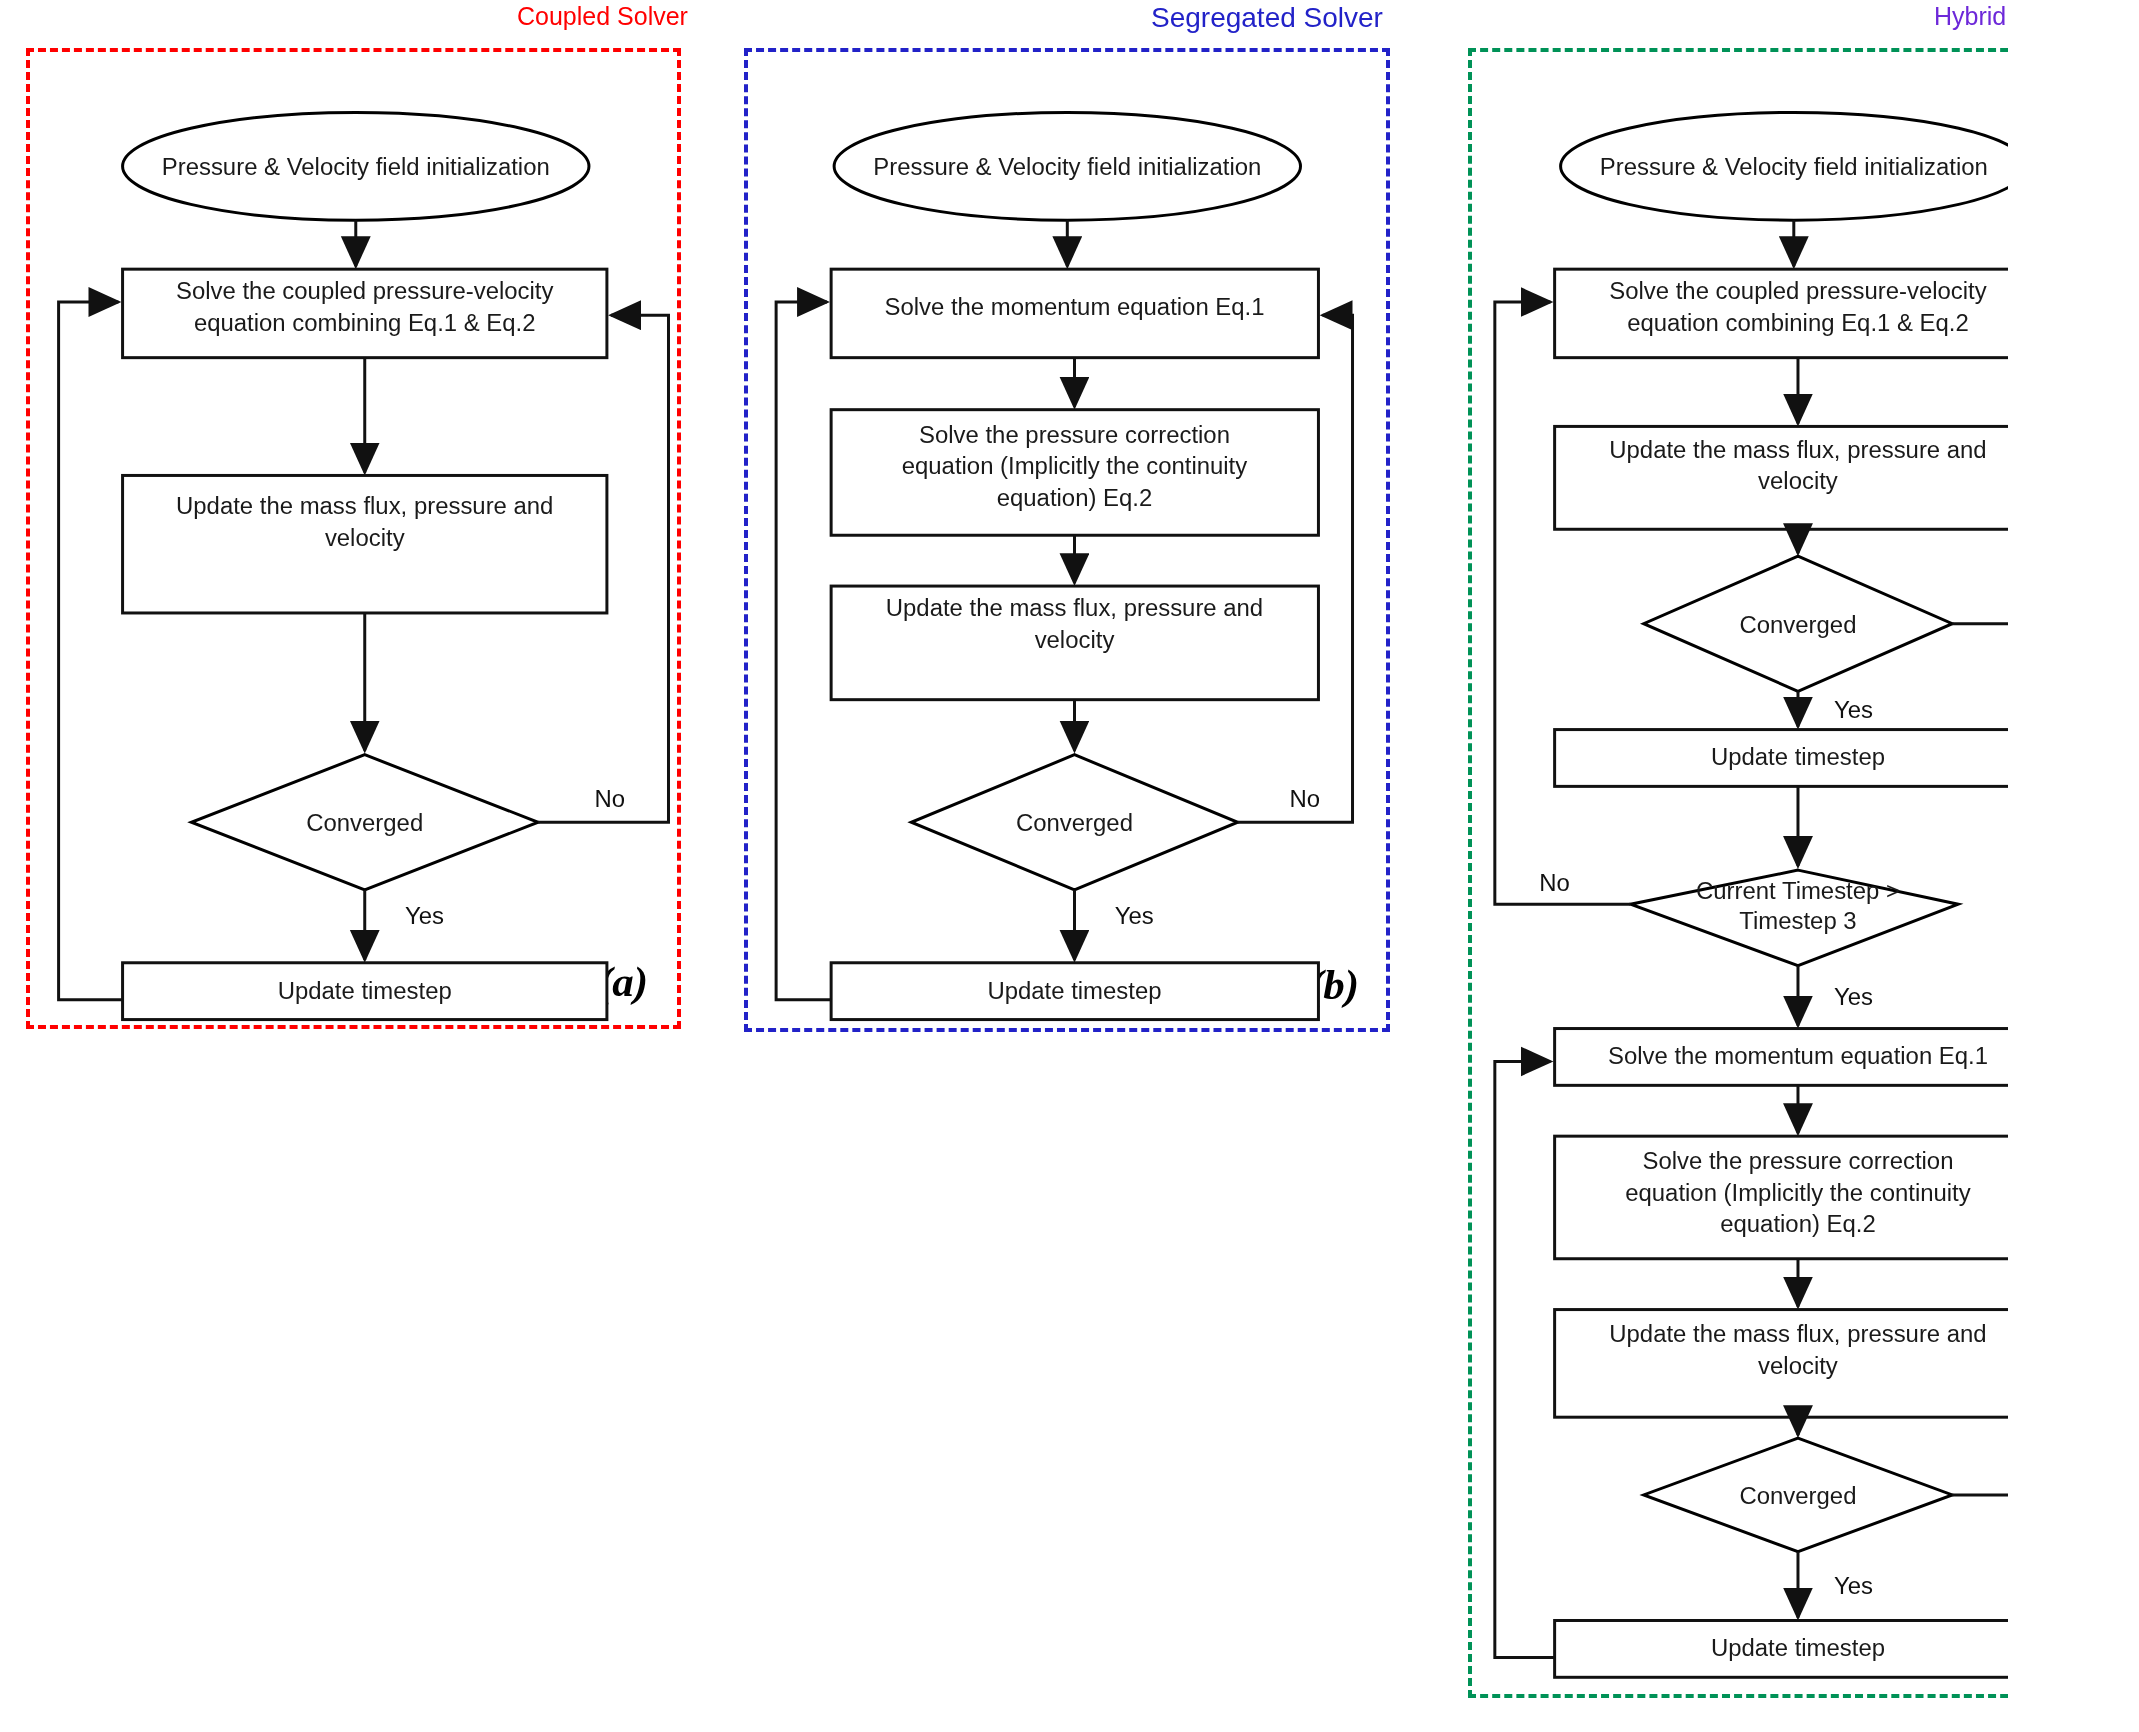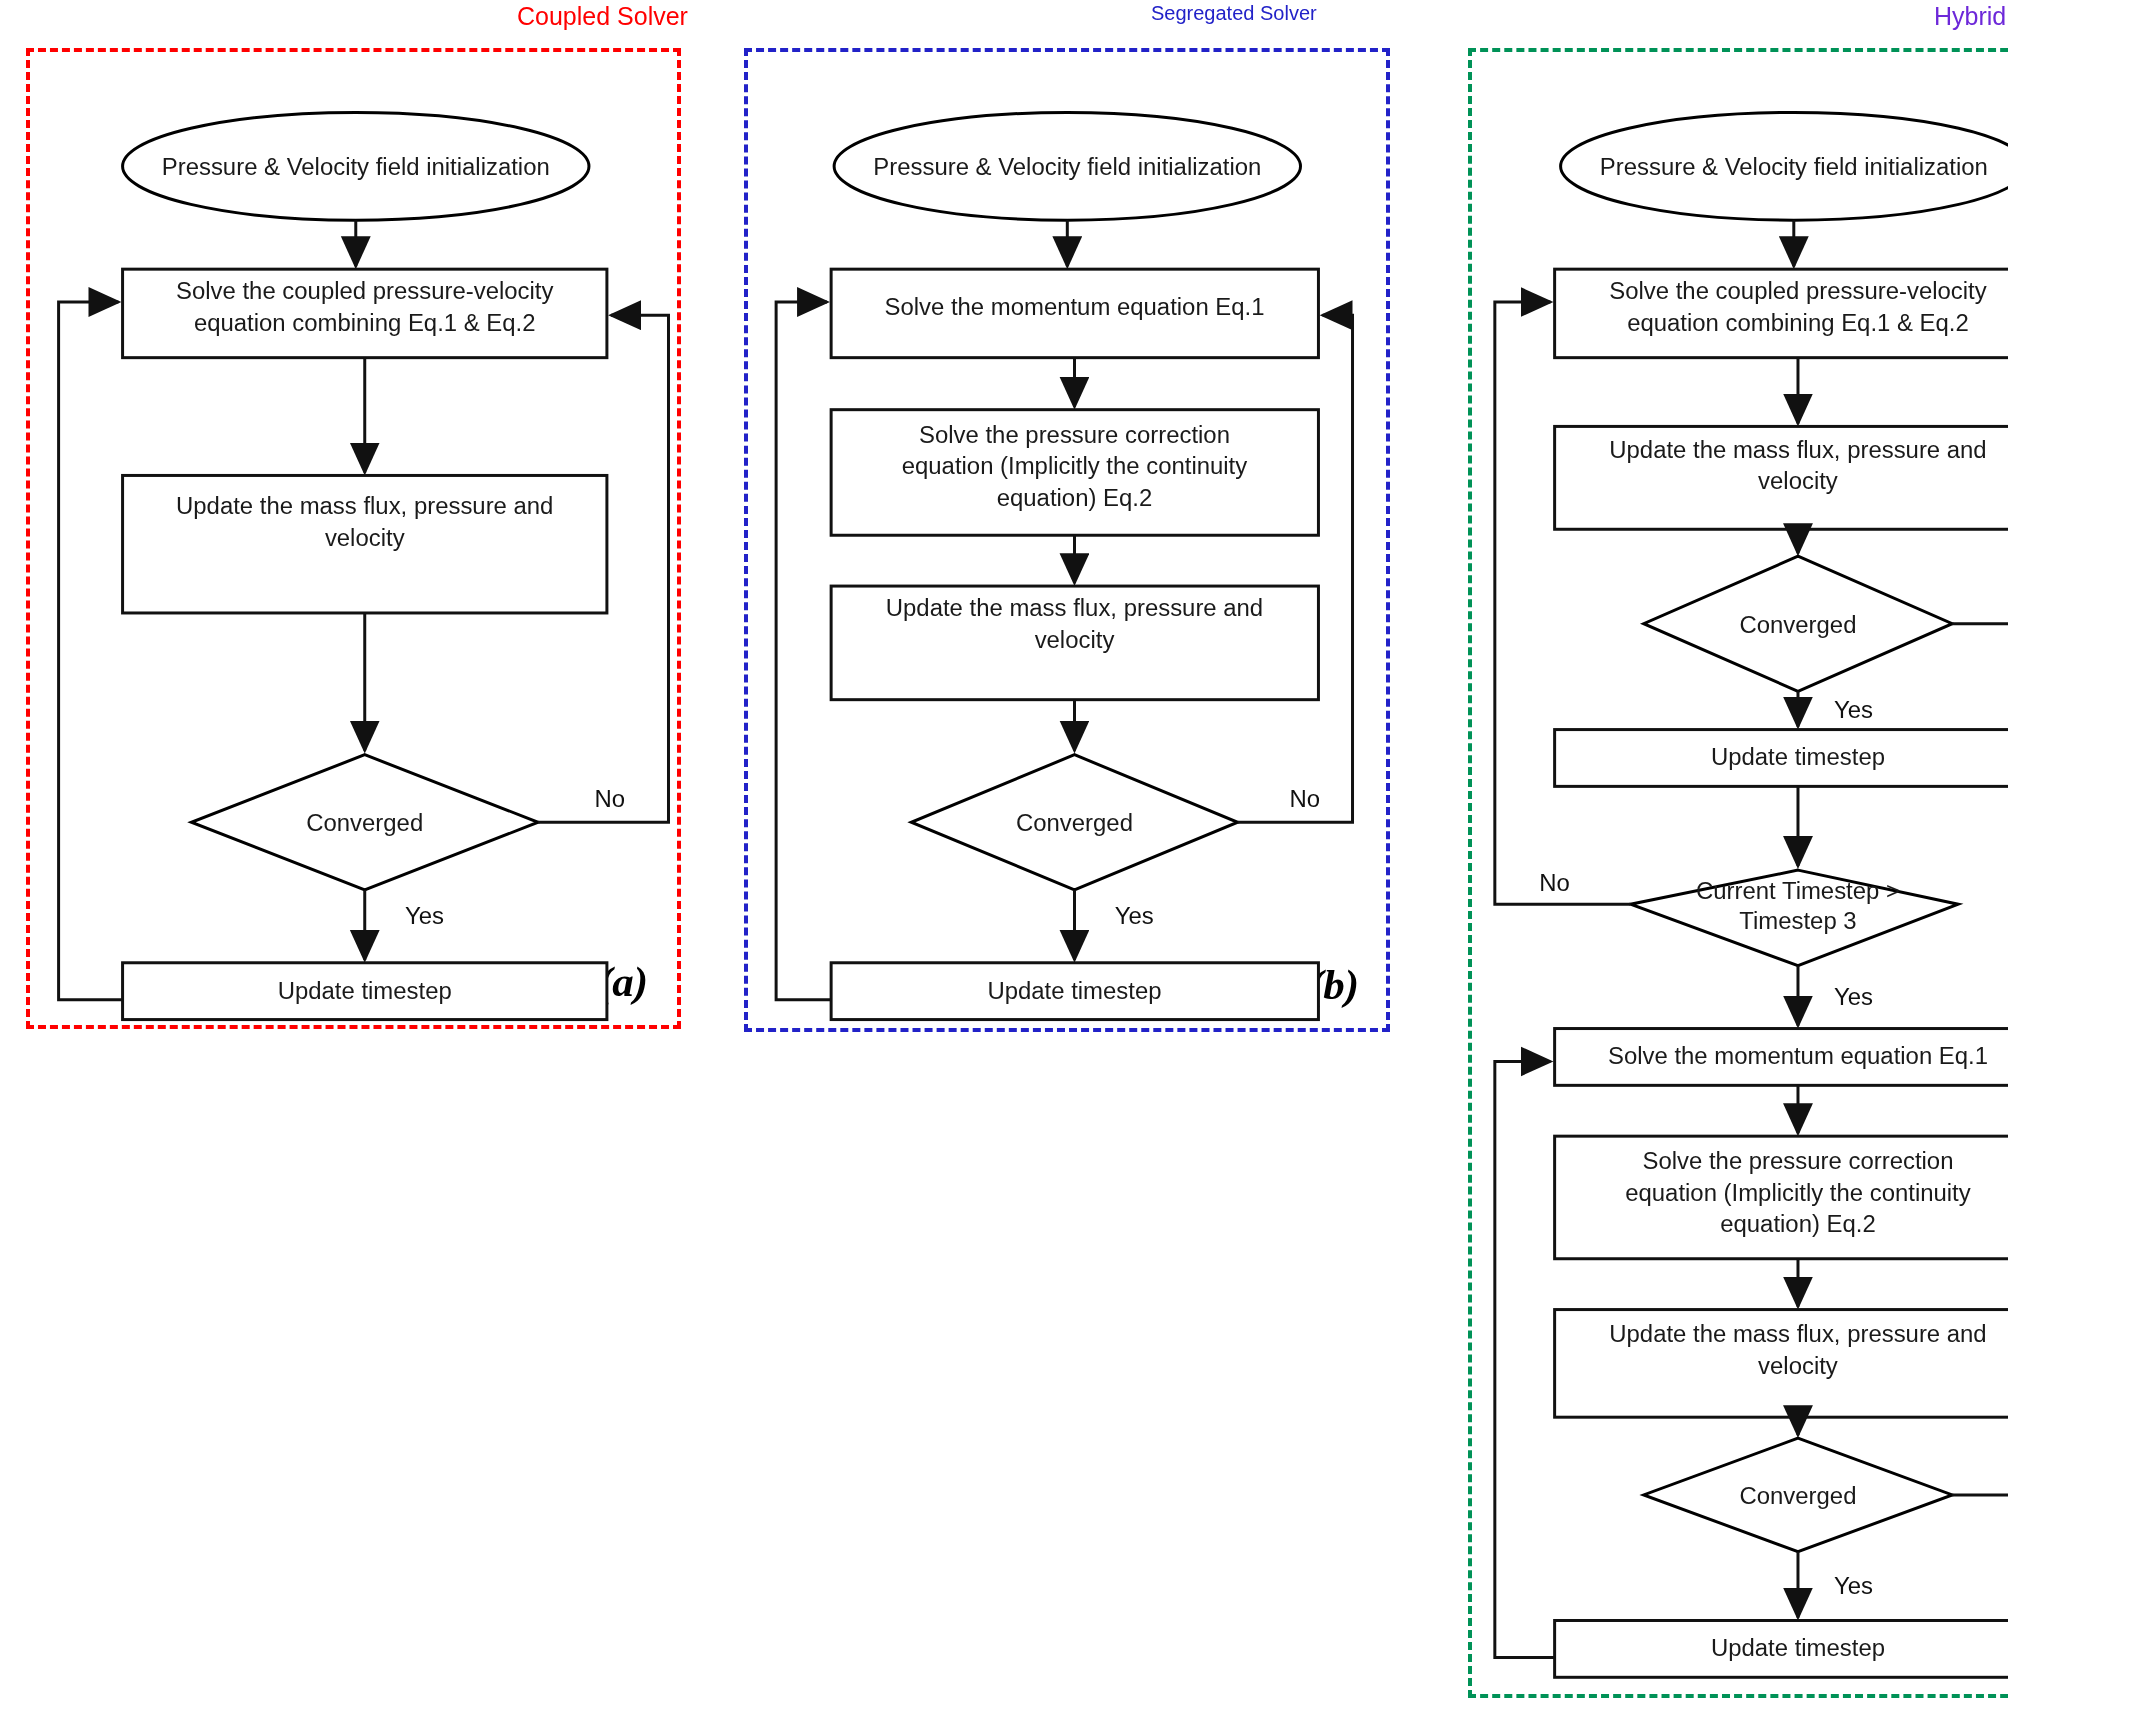--- a/index.html
+++ b/index.html
@@ -1,20 +1,20 @@
 <!DOCTYPE html>
 <html style="font-size:9.6px"><head>
 <meta charset="utf-8">
 <style>
   html,body{margin:0;padding:0;background:#ffffff;}
   body{font-family:"Liberation Sans",sans-serif;}
   #stage{position:relative;width:2008px;height:1733px;background:#fff;overflow:hidden;}
   .panel-title{position:absolute;font-weight:400;white-space:nowrap;}
   #t-a{left:517px;top:2.4px;font-size:25px;}
-  #t-b{left:1151px;top:2.4px;font-size:20px;}
+  #t-b{left:1151px;top:2.4px;font-size:28px;}
   #t-c{left:1934px;top:2.4px;font-size:25px;}
   .panel-box{position:absolute;box-sizing:border-box;}
   #p-a{left:26px;top:48px;width:655px;height:981px;border:4.2px dashed #ff0000;}
   #p-b{left:744px;top:48px;width:646px;height:984px;border:4.2px dashed #2222c8;}
   #p-c{left:1468px;top:48px;width:649px;height:1650px;border:4.2px dashed #009257;}
   .sublabel{position:absolute;font-family:"Liberation Serif",serif;font-weight:bold;font-style:italic;font-size:43px;color:#000;}
   #s-a{left:598px;top:957px;}
   #s-b{left:1309px;top:960px;}
   #s-c{left:2033px;top:1581px;}
   svg.flow{position:absolute;left:0;top:0;width:2140px;height:1733px;pointer-events:none;}

